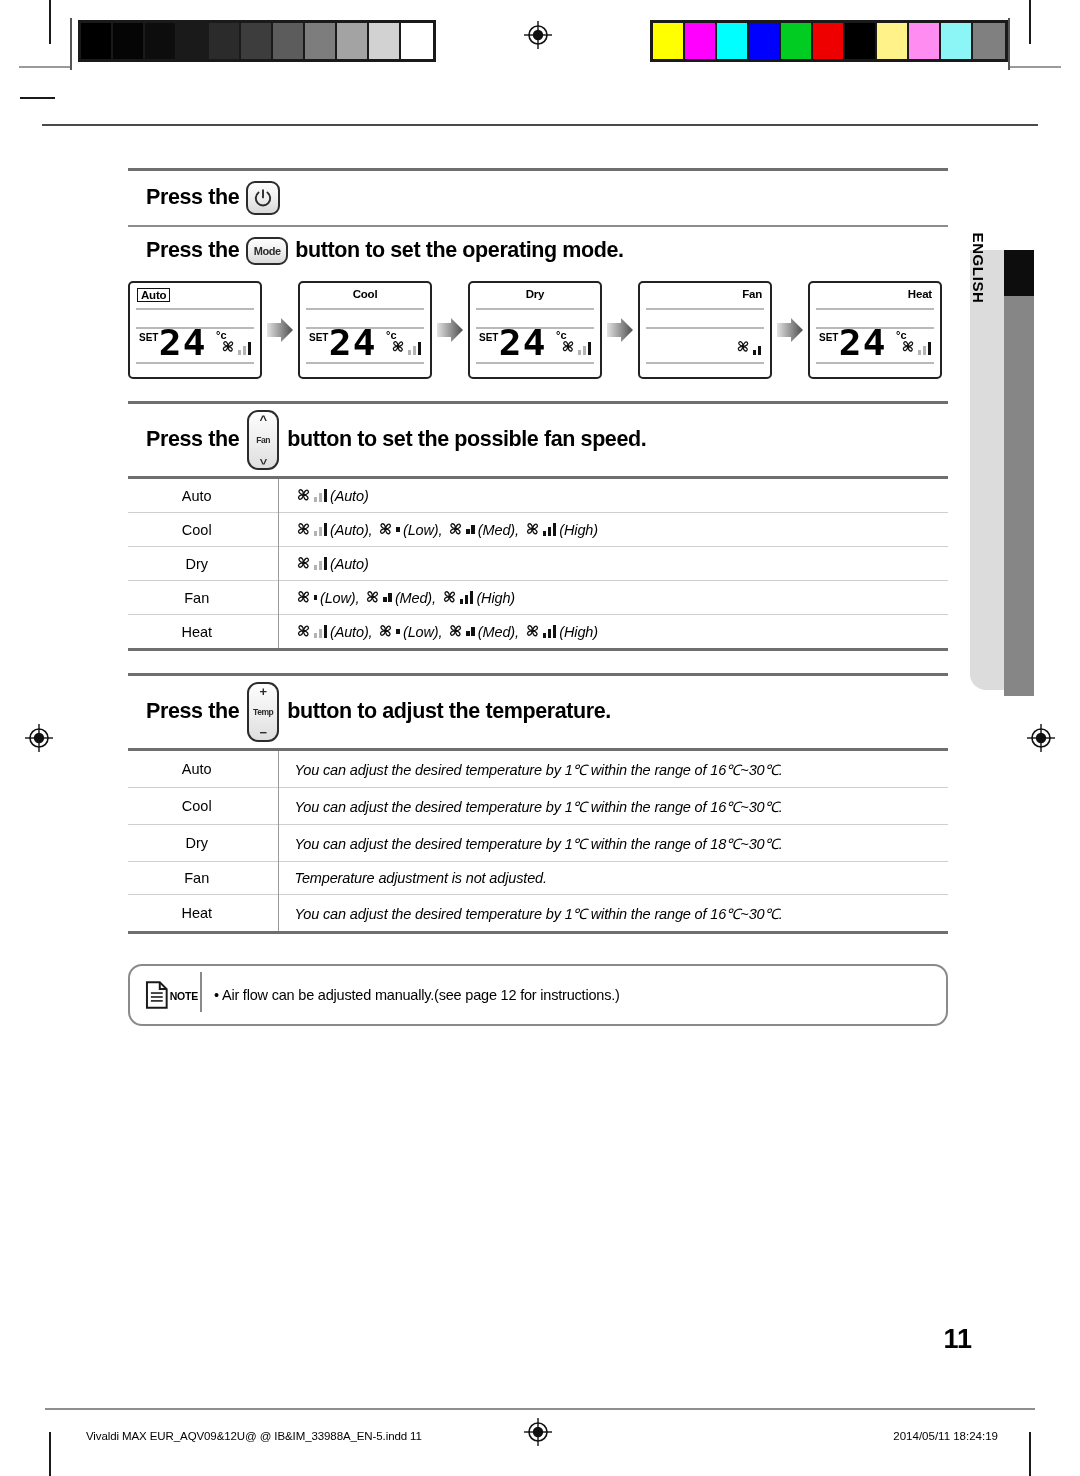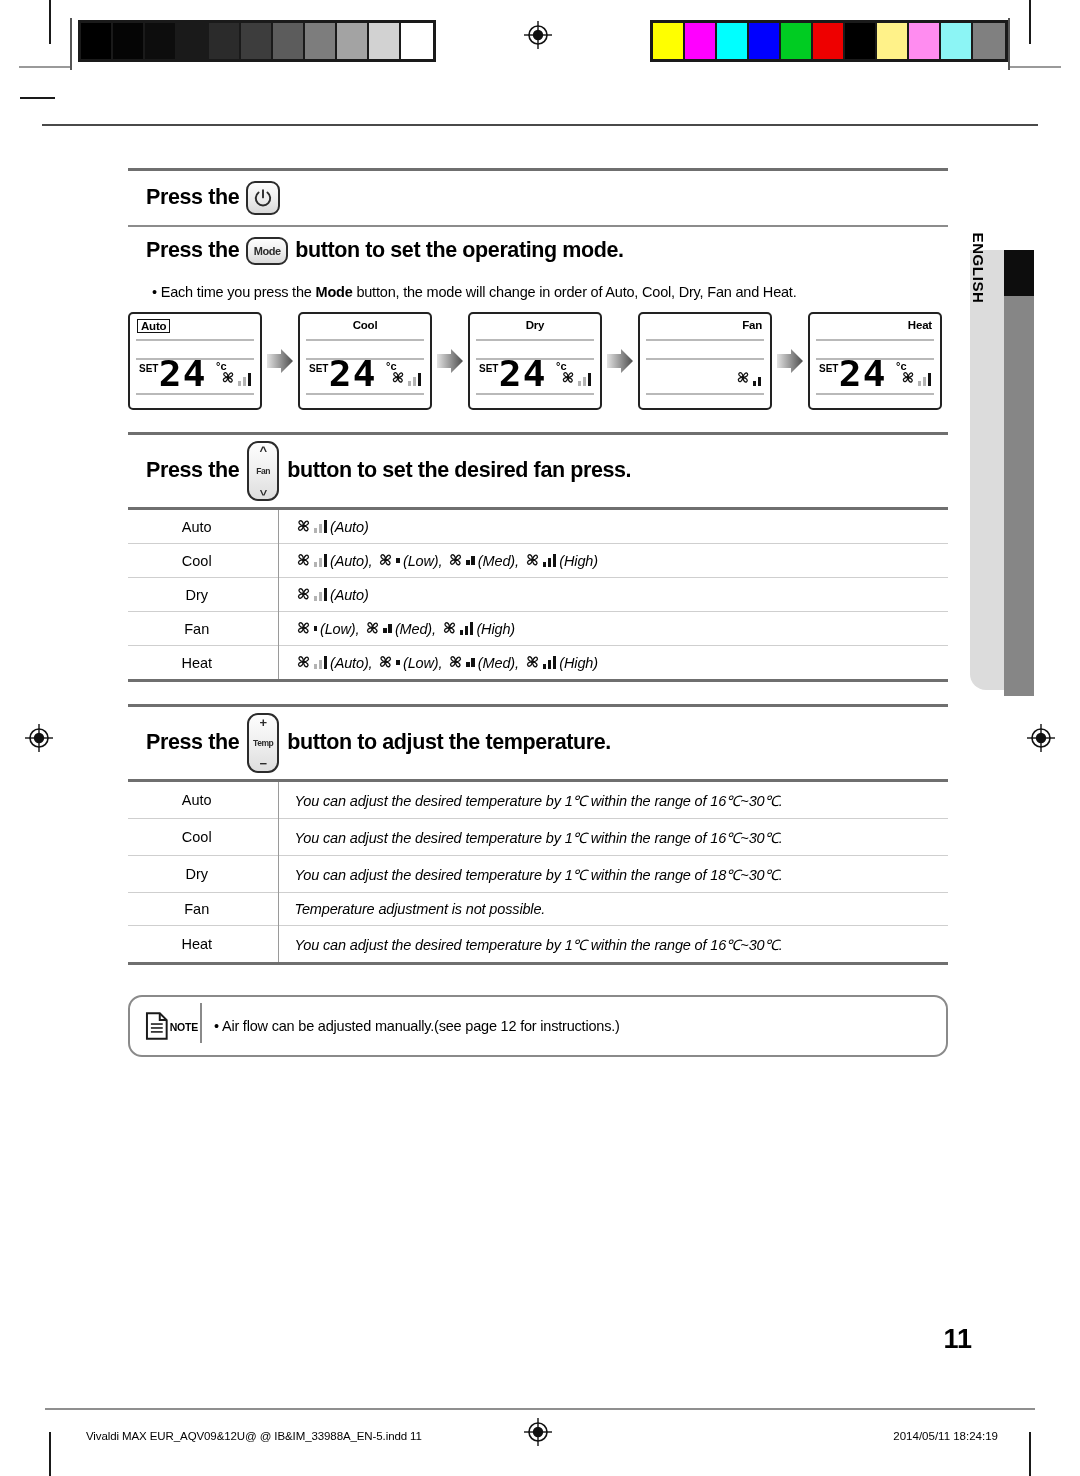--- a/index.html
+++ b/index.html
@@ -260,23 +260,20 @@
       </span>
     </div>
 
     <div class="sec-rule thin"></div>
     <div class="head-row">
       <span class="txt">Press the</span>
       <span class="btn-mode">
         <span>Mode</span>
       </span>
       <span class="txt">button to set the operating mode.</span>
-    </div>
-    <div class="bullet-line">
-      <span>•&nbsp;</span><span>Each time you press the </span><b>Mode</b><span> button, the mode will change in order of Auto, Cool, Dry, Fan and Heat.</span>
     </div>
 
     <div class="lcd-row" id="lcd-row">
         <div class="lcd">
           <div class="mode-label left boxed">Auto</div>
           <div class="ln ln1"></div>
           <div class="ln ln2"></div>
           <div class="ln ln3"></div>
           <div class="set">SET</div>
           <div class="digits">24</div>
@@ -433,21 +430,21 @@
       </div>
 
     <div class="sec-rule" style="margin-top:22px;"></div>
     <div class="head-row" style="padding-top:6px;padding-bottom:6px;">
       <span class="txt">Press the</span>
       <span class="btn-rocker">
         <span class="gl">^</span>
         <span class="lbl">Fan</span>
         <span class="gl" style="transform:rotate(180deg);">^</span>
       </span>
-      <span class="txt">button to set the desired fan press.</span>
+      <span class="txt">button to set the possible fan speed.</span>
     </div>
 
     <div class="tbl-top"></div>
     <table class="dt" id="fan-table">
         <tbody>
           <tr>
             <td class="mode">Auto</td>
             <td class="val">
               <span class="fanlist">
                 <span class="grp">
@@ -718,21 +715,21 @@
           <tr>
             <td class="mode">Cool</td>
             <td class="val">You can adjust the desired temperature by 1℃ within the range of 16℃~30℃.</td>
           </tr>
           <tr>
             <td class="mode">Dry</td>
             <td class="val">You can adjust the desired temperature by 1℃ within the range of 18℃~30℃.</td>
           </tr>
           <tr>
             <td class="mode">Fan</td>
-            <td class="val">Temperature adjustment is not possible.</td>
+            <td class="val">Temperature adjustment is not adjusted.</td>
           </tr>
           <tr>
             <td class="mode">Heat</td>
             <td class="val">You can adjust the desired temperature by 1℃ within the range of 16℃~30℃.</td>
           </tr>
         </tbody>
       </table>
     <div class="tbl-bot"></div>
 
     <div class="notebox">

